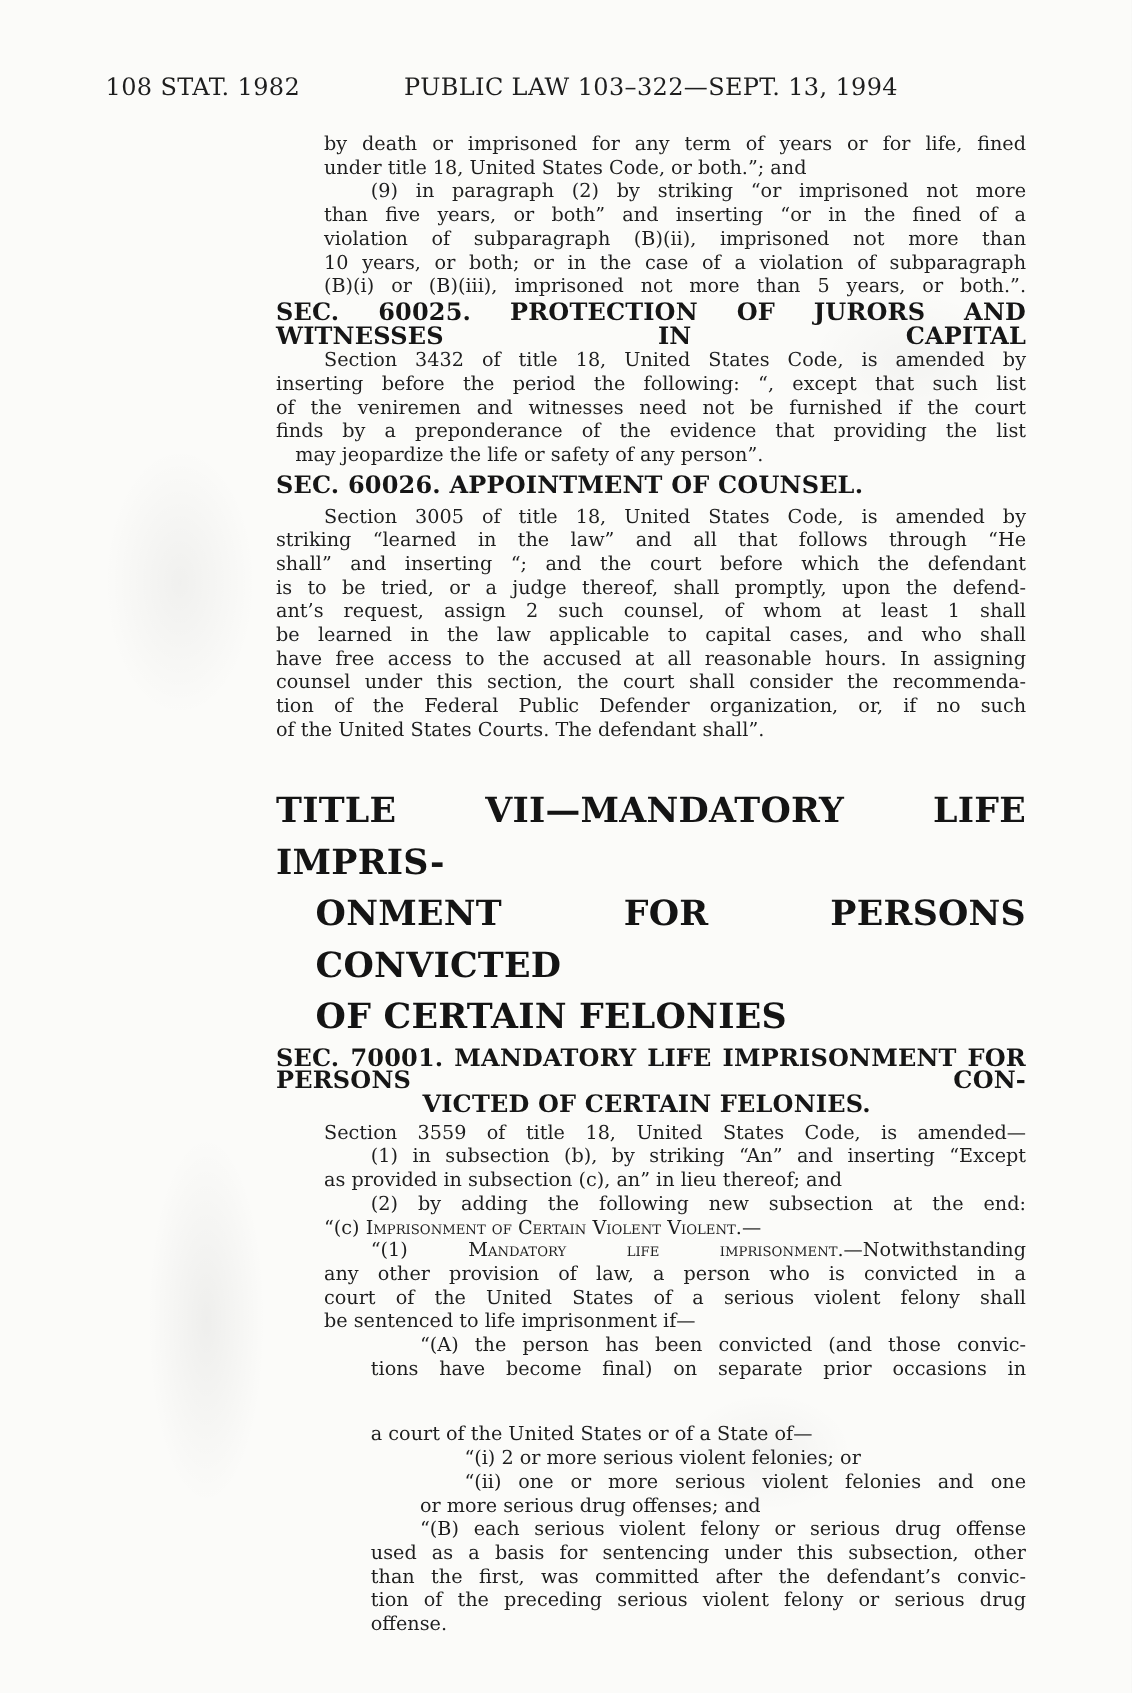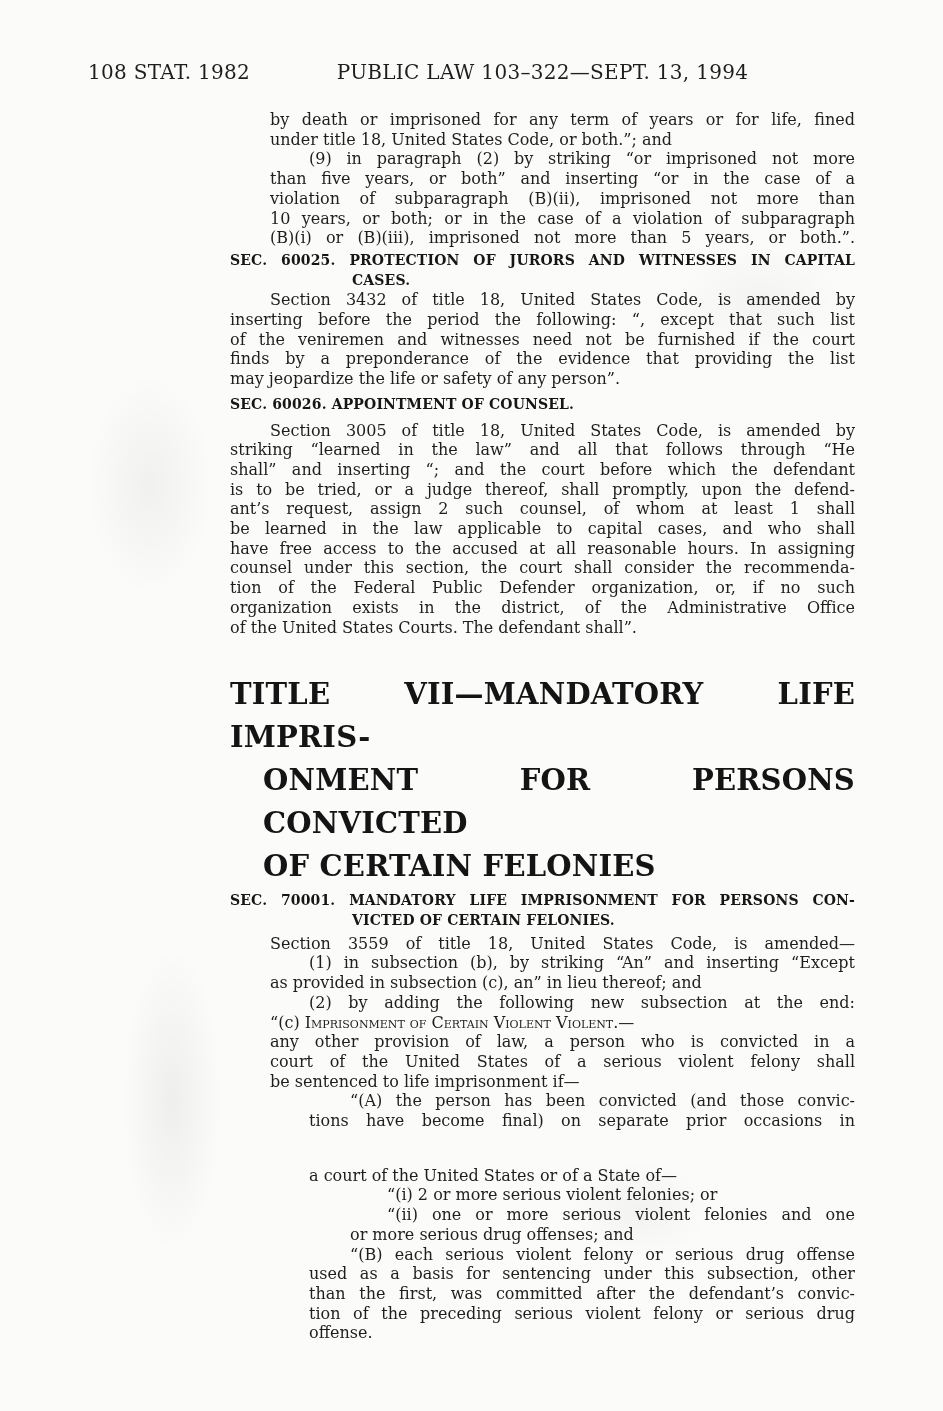--- a/index.html
+++ b/index.html
@@ -38,21 +38,21 @@
     text-align: left;
     color: #1e1e1e;
   }
   .line.j {
     text-align: justify;
     text-align-last: justify;
     text-justify: inter-word;
   }
   .heading .line {
     font-weight: bold;
-    font-size: 14px;
+    font-size: 20px;
     letter-spacing: 0.15px;
     color: #161616;
   }
   .title .line {
     font-weight: bold;
     font-size: 29px;
     line-height: 43px;
     letter-spacing: 0.2px;
     color: #141414;
   }
@@ -72,67 +72,66 @@
 <body>
 
 <div class="page">
   <div class="hdr-stat">108 STAT. 1982</div>
   <div class="hdr-law">PUBLIC LAW 103–322—SEPT. 13, 1994</div>
   <div class="text-column">
       <div class="block body b-amendment-continuation">
         <div class="line j" style="margin-left: 40px;">by death or imprisoned for any term of years or for life, fined</div>
         <div class="line" style="margin-left: 40px;">under title 18, United States Code, or both.”; and</div>
         <div class="line j" style="margin-left: 79px;">(9) in paragraph (2) by striking “or imprisoned not more</div>
-        <div class="line j" style="margin-left: 40px;">than five years, or both” and inserting “or in the case of a</div>
+        <div class="line j" style="margin-left: 40px;">than five years, or both” and inserting “or in the fined of a</div>
         <div class="line j" style="margin-left: 40px;">violation of subparagraph (B)(ii), imprisoned not more than</div>
         <div class="line j" style="margin-left: 40px;">10 years, or both; or in the case of a violation of subparagraph</div>
         <div class="line j" style="margin-left: 40px;">(B)(i) or (B)(iii), imprisoned not more than 5 years, or both.”.</div>
       </div>
       <div class="block heading b-sec-60025-heading">
         <div class="line j" style="margin-left: 0px;">SEC. 60025. PROTECTION OF JURORS AND WITNESSES IN CAPITAL</div>
-        <div class="line" style="margin-left: 122px;">CASES.</div>
       </div>
       <div class="block body b-sec-60025-body">
         <div class="line j" style="margin-left: 40px;">Section 3432 of title 18, United States Code, is amended by</div>
         <div class="line j" style="margin-left: 0px;">inserting before the period the following: “, except that such list</div>
         <div class="line j" style="margin-left: 0px;">of the veniremen and witnesses need not be furnished if the court</div>
         <div class="line j" style="margin-left: 0px;">finds by a preponderance of the evidence that providing the list</div>
-        <div class="line" style="margin-left: 0px;">may jeopardize the life or safety of any person”.</div>
+        <div class="line" style="margin-left: 16px;">may jeopardize the life or safety of any person”.</div>
       </div>
       <div class="block heading b-sec-60026-heading">
         <div class="line" style="margin-left: 0px;">SEC. 60026. APPOINTMENT OF COUNSEL.</div>
       </div>
       <div class="block body b-sec-60026-body">
         <div class="line j" style="margin-left: 40px;">Section 3005 of title 18, United States Code, is amended by</div>
         <div class="line j" style="margin-left: 0px;">striking “learned in the law” and all that follows through “He</div>
         <div class="line j" style="margin-left: 0px;">shall” and inserting “; and the court before which the defendant</div>
         <div class="line j" style="margin-left: 0px;">is to be tried, or a judge thereof, shall promptly, upon the defend-</div>
         <div class="line j" style="margin-left: 0px;">ant’s request, assign 2 such counsel, of whom at least 1 shall</div>
         <div class="line j" style="margin-left: 0px;">be learned in the law applicable to capital cases, and who shall</div>
         <div class="line j" style="margin-left: 0px;">have free access to the accused at all reasonable hours. In assigning</div>
         <div class="line j" style="margin-left: 0px;">counsel under this section, the court shall consider the recommenda-</div>
         <div class="line j" style="margin-left: 0px;">tion of the Federal Public Defender organization, or, if no such</div>
-        <div class="line j" style="margin-left: 0px;">organization exists in the district, of the Administrative Office</div>
         <div class="line" style="margin-left: 0px;">of the United States Courts. The defendant shall”.</div>
       </div>
       <div class="block title b-title-vii">
         <div class="line j" style="margin-left: 0px;">TITLE VII—MANDATORY LIFE IMPRIS-</div>
         <div class="line j" style="margin-left: 33px;">ONMENT FOR PERSONS CONVICTED</div>
         <div class="line" style="margin-left: 33px;">OF CERTAIN FELONIES</div>
       </div>
       <div class="block heading b-sec-70001-heading">
         <div class="line j" style="margin-left: 0px;">SEC. 70001. MANDATORY LIFE IMPRISONMENT FOR PERSONS CON-</div>
         <div class="line" style="margin-left: 122px;">VICTED OF CERTAIN FELONIES.</div>
       </div>
       <div class="block body b-sec-70001-body">
         <div class="line j" style="margin-left: 40px;">Section 3559 of title 18, United States Code, is amended—</div>
         <div class="line j" style="margin-left: 79px;">(1) in subsection (b), by striking “An” and inserting “Except</div>
         <div class="line" style="margin-left: 40px;">as provided in subsection (c), an” in lieu thereof; and</div>
         <div class="line j" style="margin-left: 79px;">(2) by adding the following new subsection at the end:</div>
         <div class="line" style="margin-left: 40px;"><span>“(c) </span><span class="sc">Imprisonment of Certain Violent Violent.—</span></div>
+        <div class="line j" style="margin-left: 79px;"><span>“(1) </span><span class="sc">Mandatory life imprisonment.—</span><span>Notwithstanding</span></div>
         <div class="line j" style="margin-left: 40px;">any other provision of law, a person who is convicted in a</div>
         <div class="line j" style="margin-left: 40px;">court of the United States of a serious violent felony shall</div>
         <div class="line" style="margin-left: 40px;">be sentenced to life imprisonment if—</div>
         <div class="line j" style="margin-left: 120px;">“(A) the person has been convicted (and those convic-</div>
         <div class="line j" style="margin-left: 79px;">tions have become final) on separate prior occasions in</div>
         <div class="line" style="margin-left: 79px; margin-top: 35px;">a court of the United States or of a State of—</div>
         <div class="line" style="margin-left: 157px;">“(i) 2 or more serious violent felonies; or</div>
         <div class="line j" style="margin-left: 157px;">“(ii) one or more serious violent felonies and one</div>
         <div class="line" style="margin-left: 120px;">or more serious drug offenses; and</div>
         <div class="line j" style="margin-left: 120px;">“(B) each serious violent felony or serious drug offense</div>

